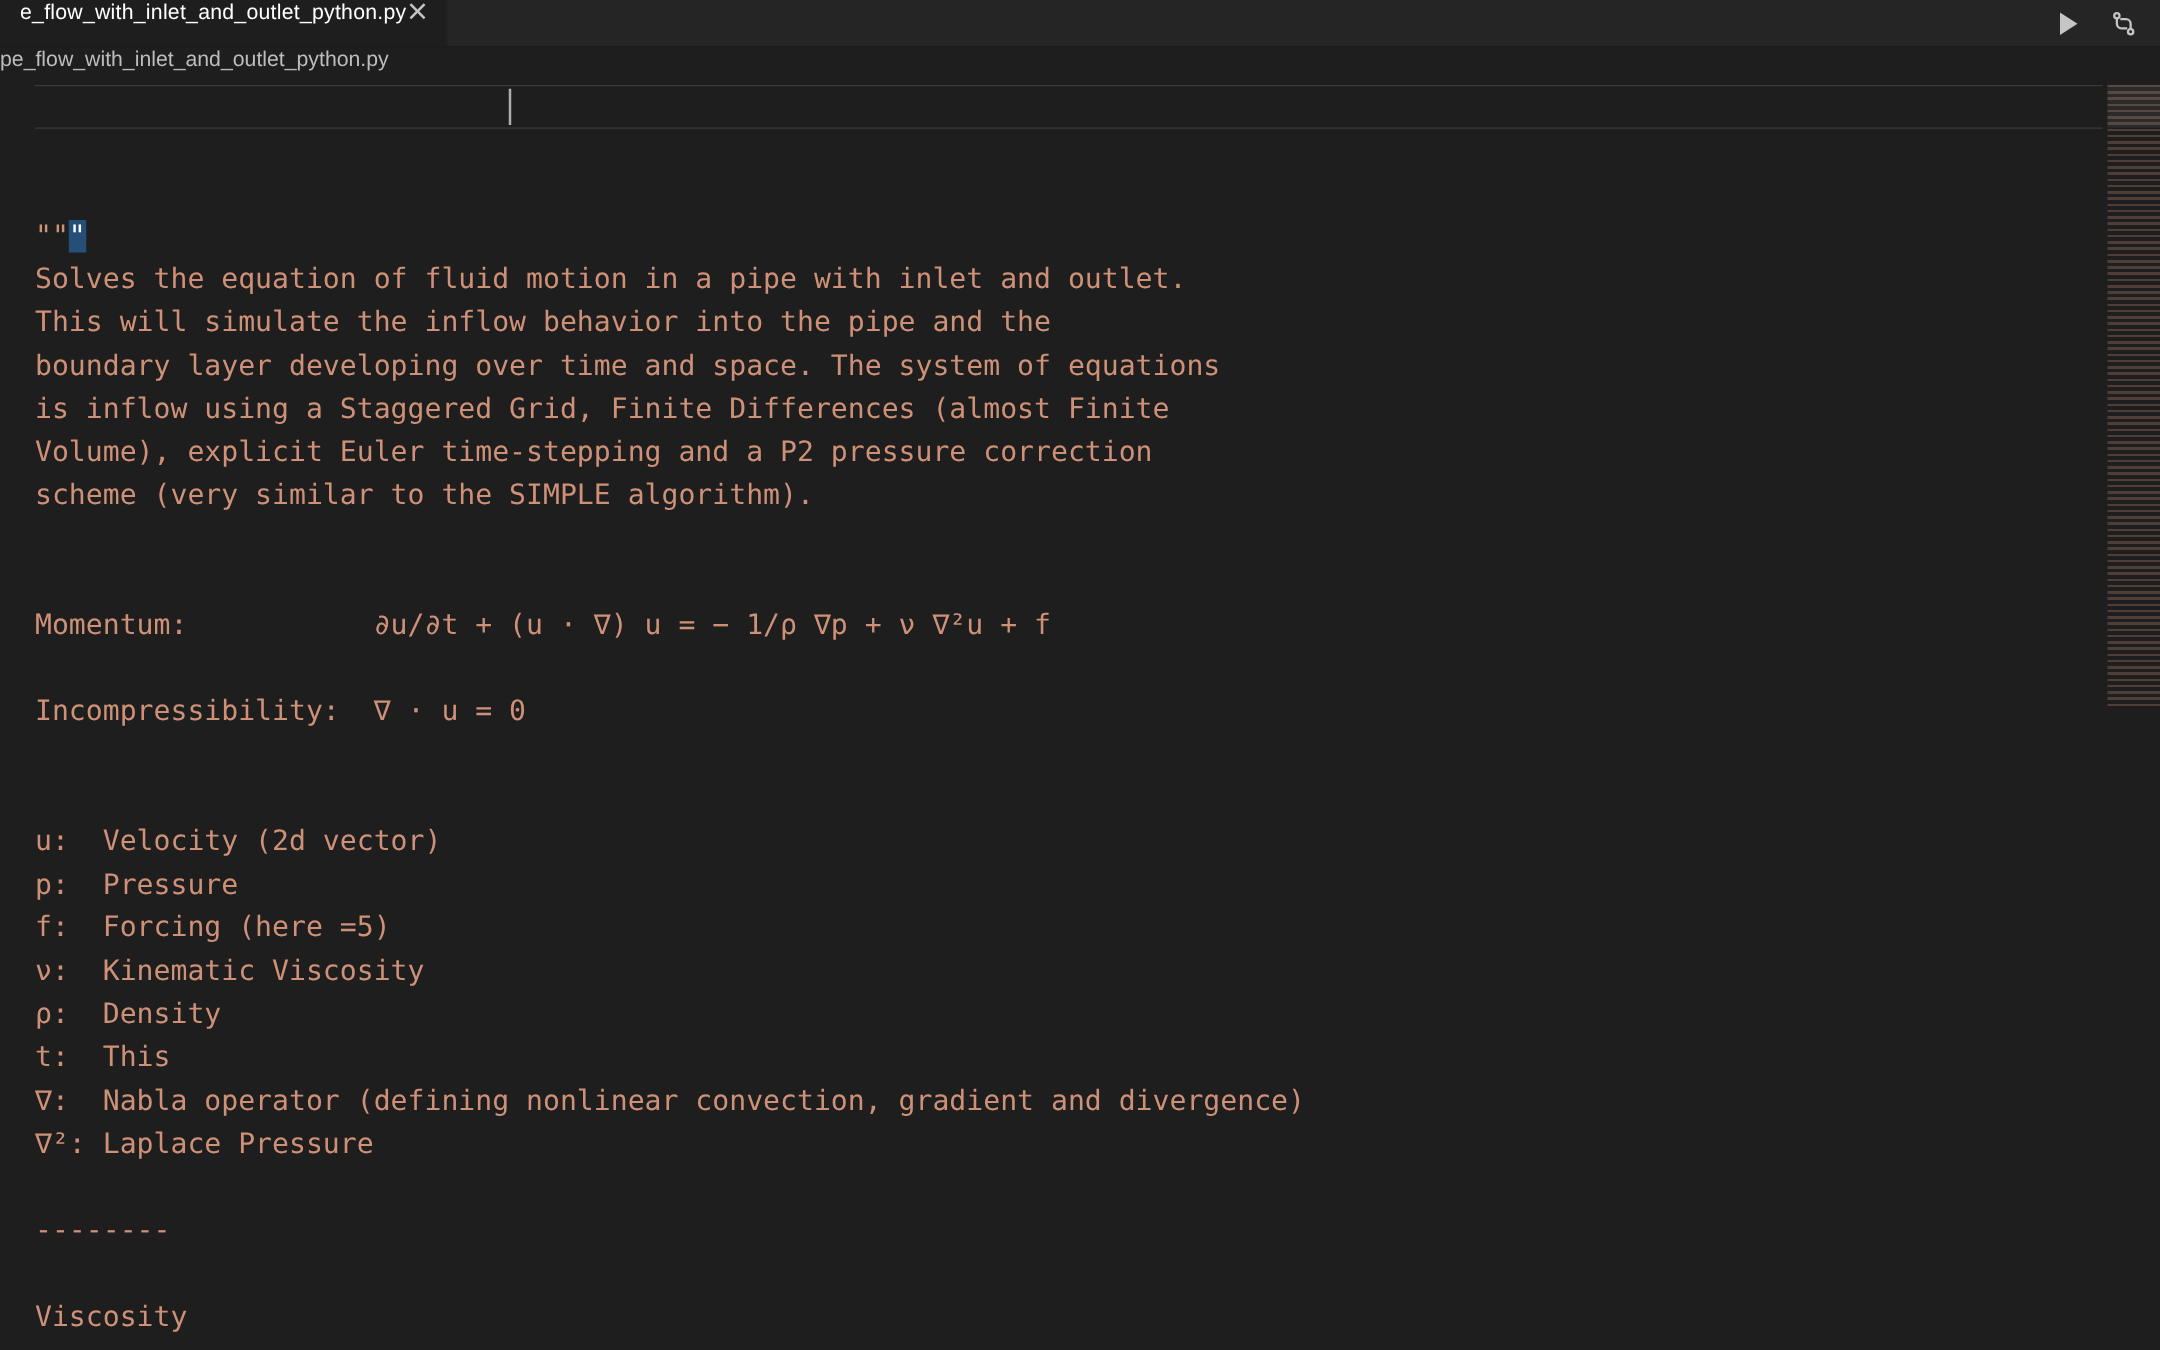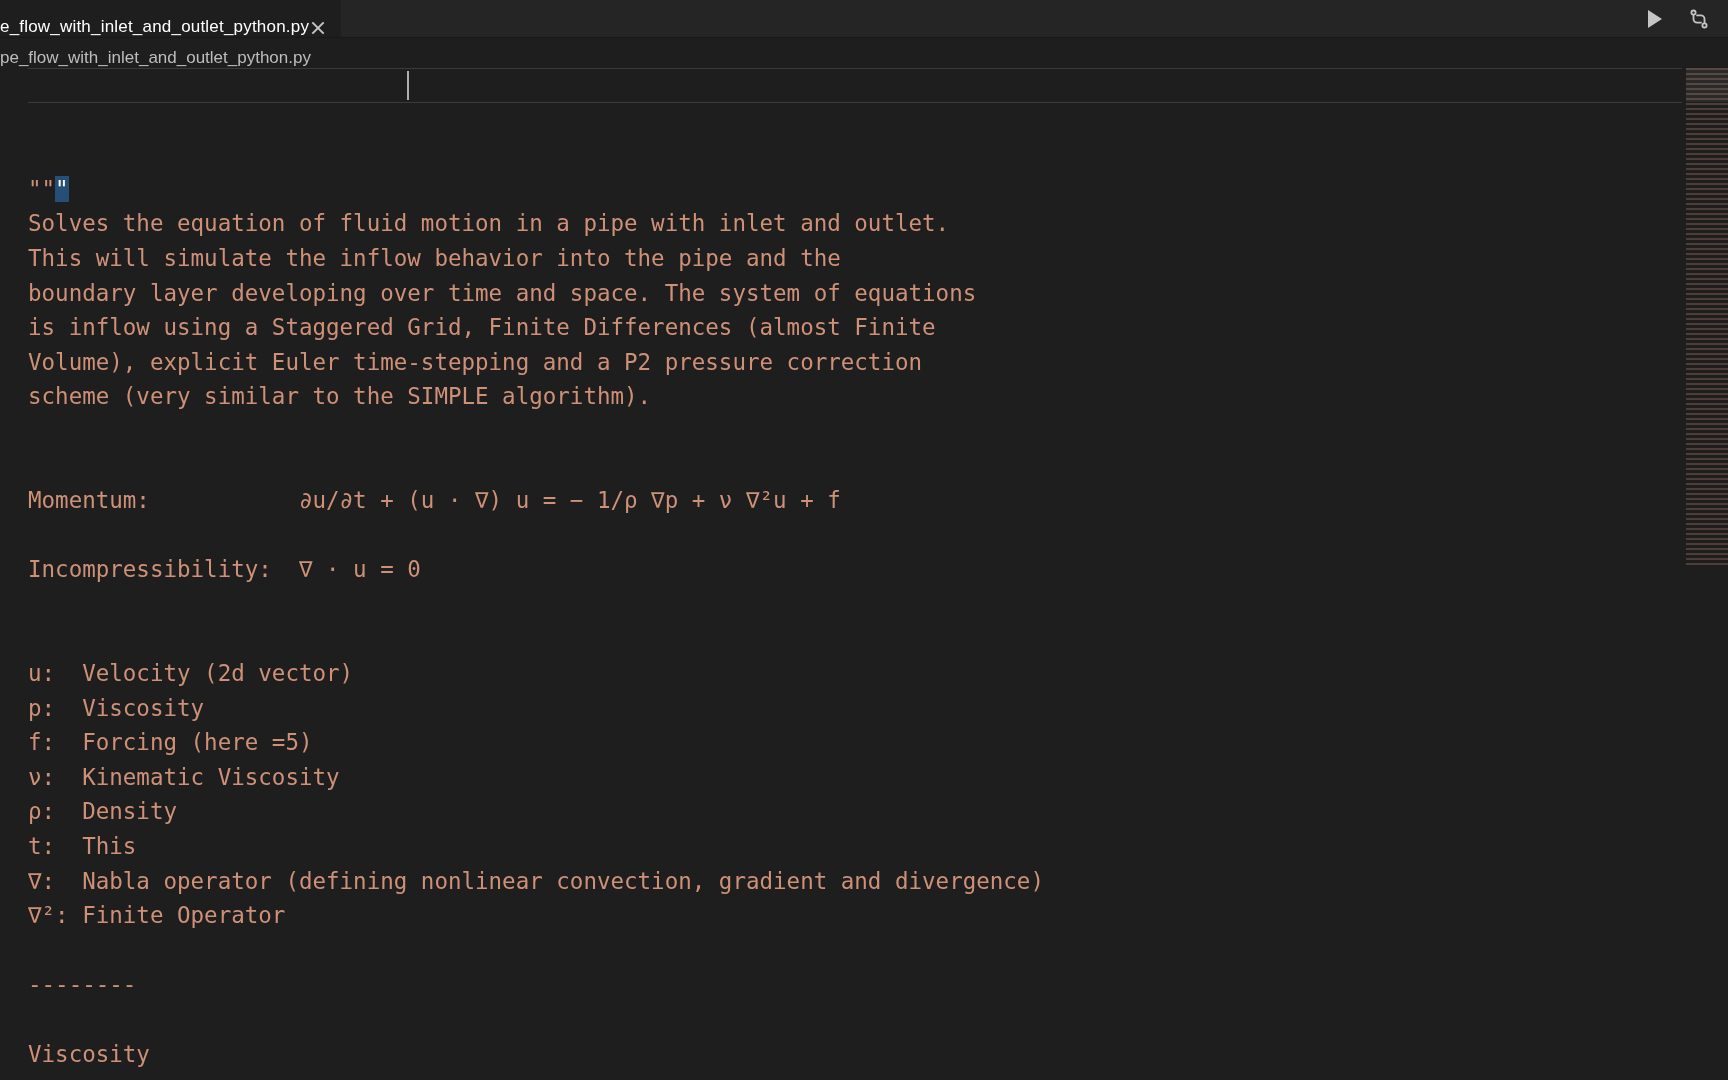--- a/index.html
+++ b/index.html
@@ -17,22 +17,22 @@
     height: 38px;
     background: #252526;
     display: flex;
     align-items: stretch;
     border-bottom: 1px solid #181818;
   }
   .tab {
     background: #1e1e1e;
     color: #e7e7e7;
     display: flex;
-    align-items: flex-end;
-    padding: 0 14px 0 0;
+    align-items: flex-start;
+    padding: 0 14px 0 16px;
     font-size: 17px;
     border-right: 1px solid #252526;
     max-width: 470px;
     overflow: hidden;
     white-space: nowrap;
   }
   .tab .tab-label {
     color: #ffffff;
     font-family: -apple-system, "Segoe UI", sans-serif;
     font-size: 17px;
@@ -66,21 +66,21 @@
     border-left: 14px solid #c5c5c5;
     border-top: 9px solid transparent;
     border-bottom: 9px solid transparent;
   }
   .split-icon svg { display:block; }
 
   
   .breadcrumb {
     height: 30px;
     display: flex;
-    align-items: flex-end;
+    align-items: flex-start;
     padding-left: 0;
     font-family: -apple-system, "Segoe UI", sans-serif;
     font-size: 17px;
     color: #bdbdbd;
     background: #1e1e1e;
   }
 
   
   .editor-wrap {
     position: relative;
@@ -182,27 +182,27 @@
 <span class="line">Volume), explicit Euler time-stepping and a P2 pressure correction</span>
 <span class="line">scheme (very similar to the SIMPLE algorithm).</span>
 <span class="line"></span>
 <span class="line"></span>
 <span class="line">Momentum:           ∂u/∂t + (u ⋅ ∇) u = − 1/ρ ∇p + ν ∇²u + f</span>
 <span class="line"></span>
 <span class="line">Incompressibility:  ∇ ⋅ u = 0</span>
 <span class="line"></span>
 <span class="line"></span>
 <span class="line">u:  Velocity (2d vector)</span>
-<span class="line">p:  Viscosity</span>
+<span class="line">p:  Pressure</span>
 <span class="line">f:  Forcing (here =5)</span>
 <span class="line">ν:  Kinematic Viscosity</span>
 <span class="line">ρ:  Density</span>
 <span class="line">t:  This</span>
 <span class="line">∇:  Nabla operator (defining nonlinear convection, gradient and divergence)</span>
-<span class="line">∇²: Finite Operator</span>
+<span class="line">∇²: Laplace Pressure</span>
 <span class="line"></span>
 <span class="line">--------</span>
 <span class="line"></span>
 <span class="line">Viscosity</span>
 <span class="line"></span>
 
 
   </div>
 </div>
 

